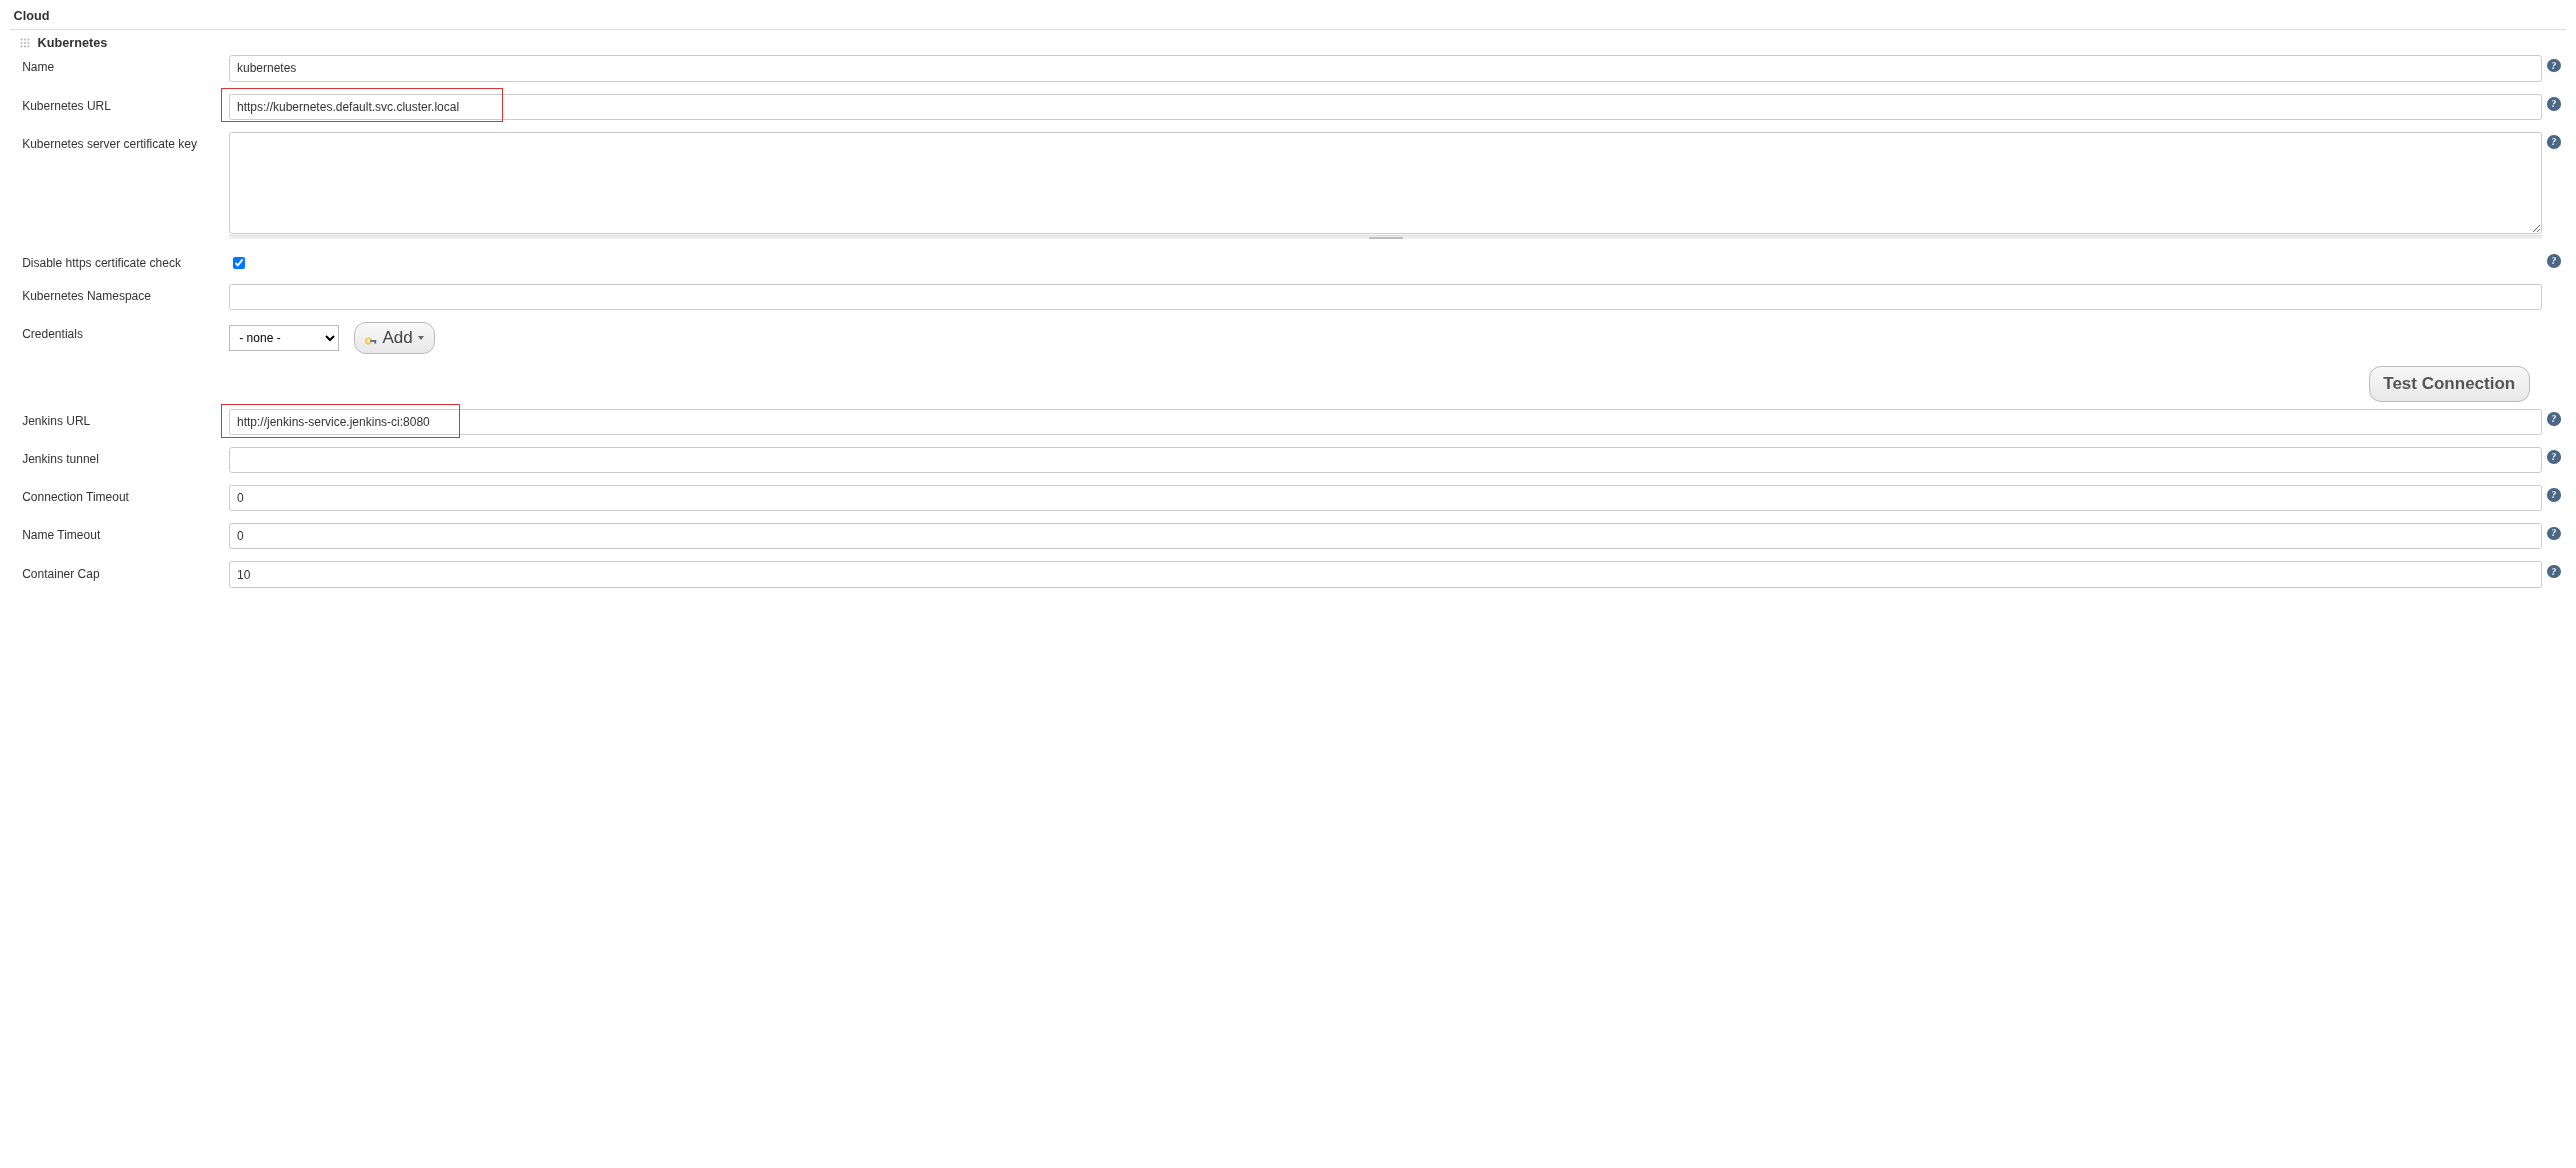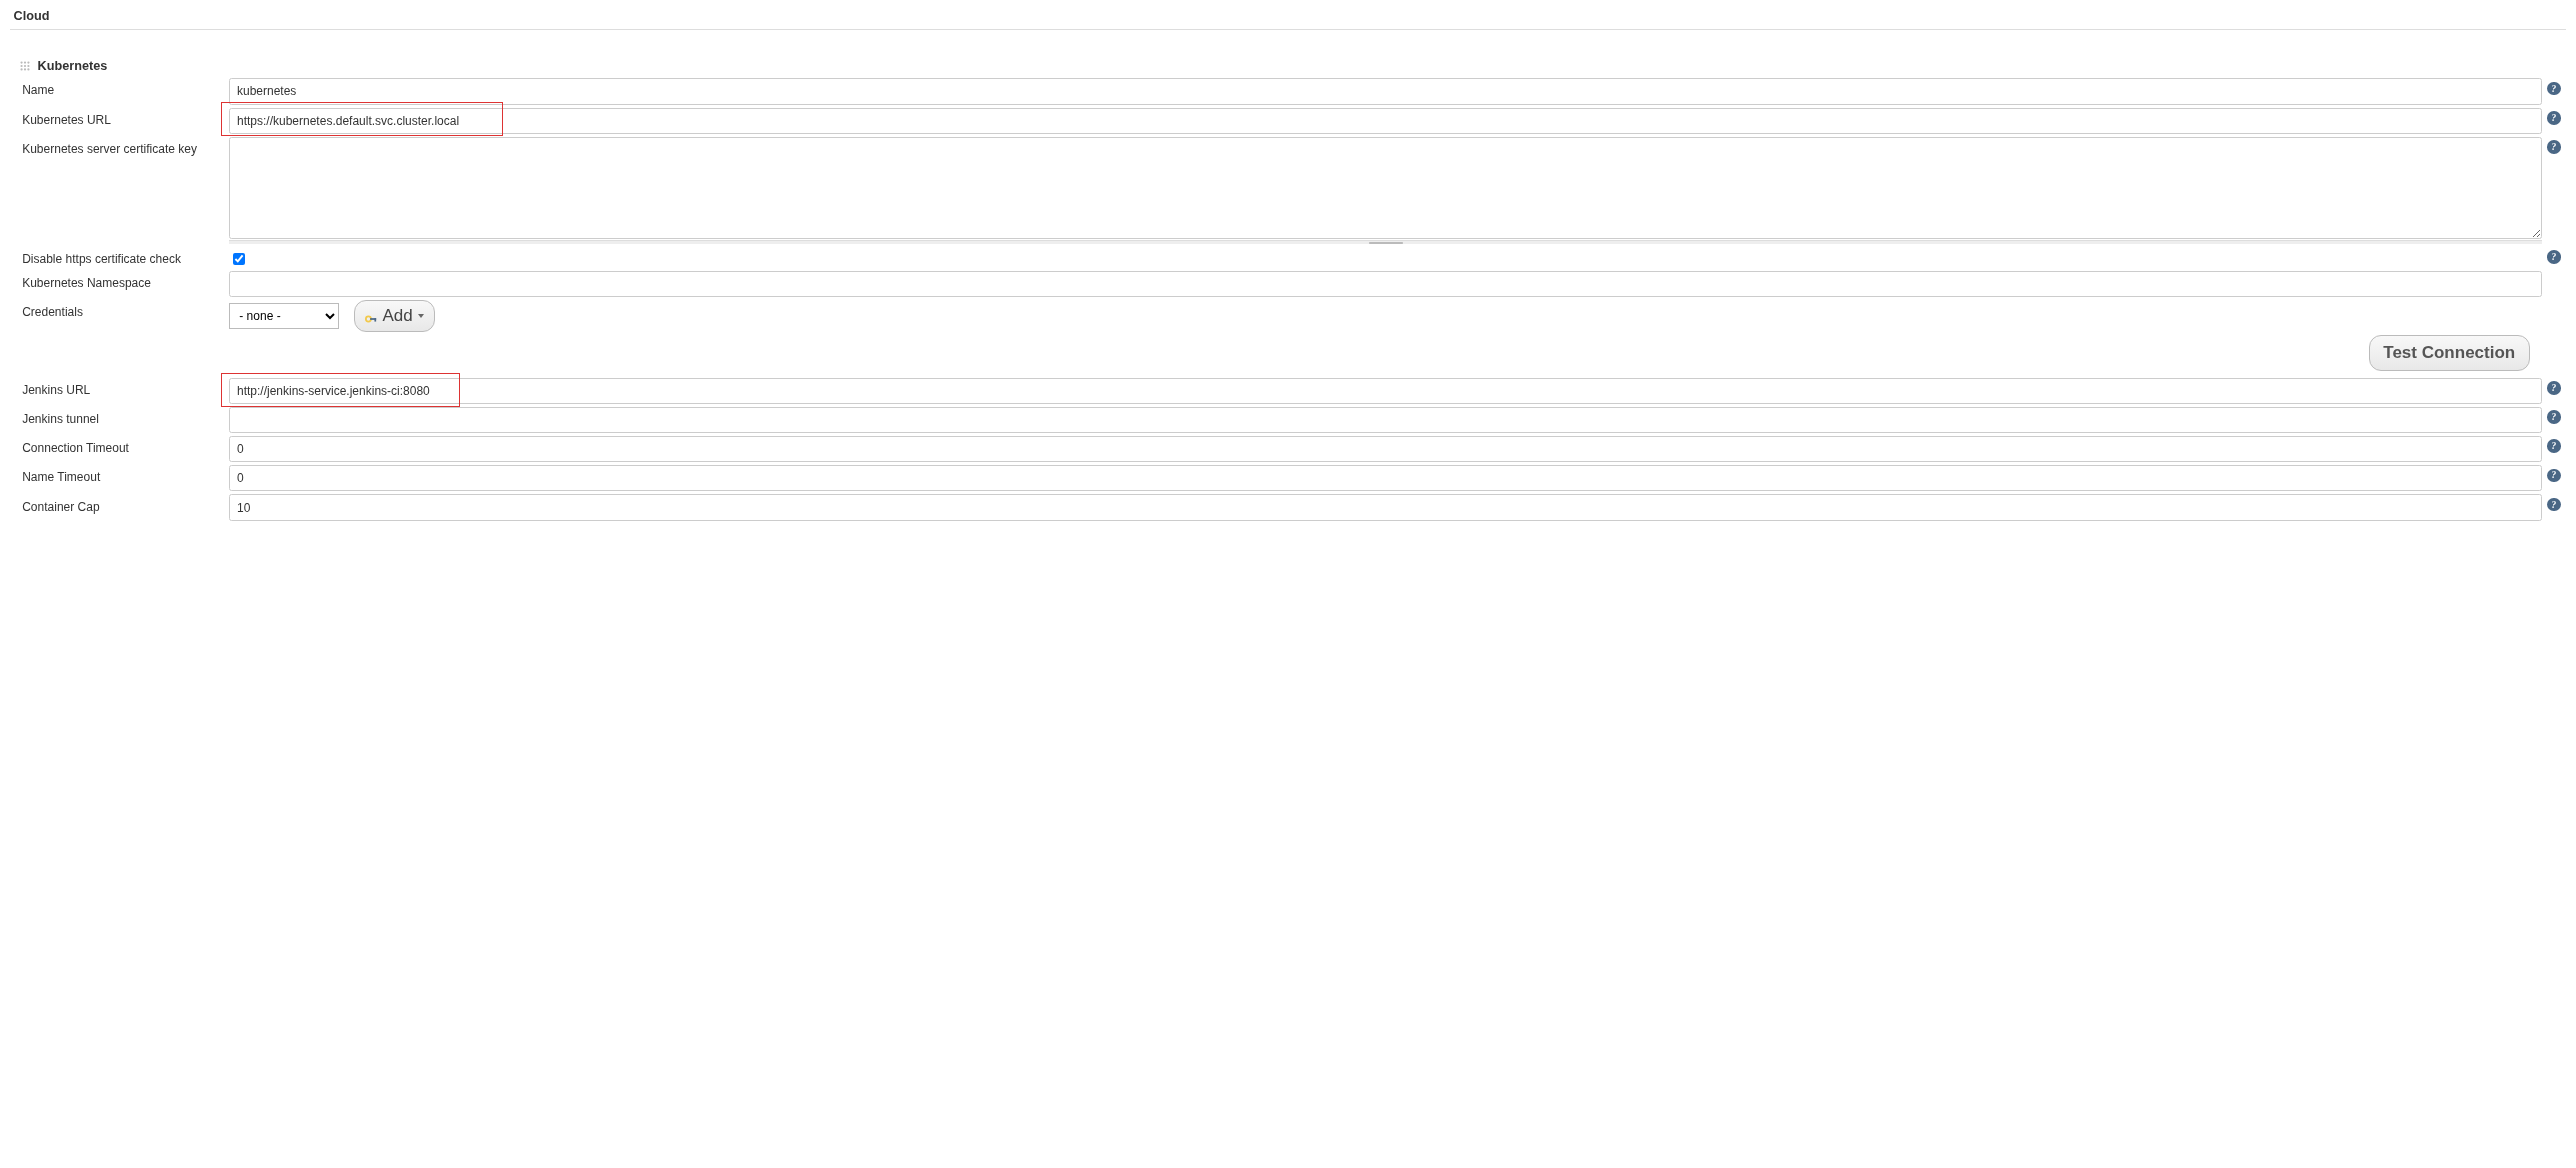--- a/index.html
+++ b/index.html
@@ -13,39 +13,39 @@
   }
   .page {
     width: 100%;
     padding: 0 10.2px 17px 10.2px;
   }
   .section-title {
     font-weight: bold;
     font-size: 12.7px;
     padding: 8.5px 3.4px 6.8px 3.4px;
     border-bottom: 0.8px solid #ddd;
-    margin-bottom: 29px;
+    margin-bottom: 6px;
   }
   .cloud-header {
     display: flex;
     align-items: center;
     gap: 6.8px;
     font-weight: bold;
     font-size: 12.7px;
     margin: 0 0 5.1px 8.5px;
   }
   .drag-icon {
     width: 12px; height: 12px;
     display: inline-block;
   }
   .drag-icon svg { display:block; }
   .form-row {
     display: flex;
     align-items: flex-start;
-    margin-bottom: 3px;
+    margin-bottom: 12px;
     padding-left: 12px;
   }
   .form-label {
     width: 207px;
     flex-shrink: 0;
     padding-top: 5.1px;
     font-size: 12px;
     color: #333;
   }
   .form-field {

